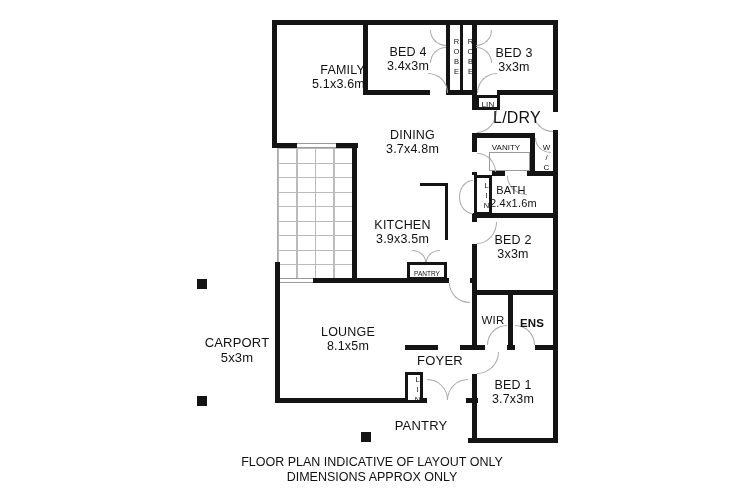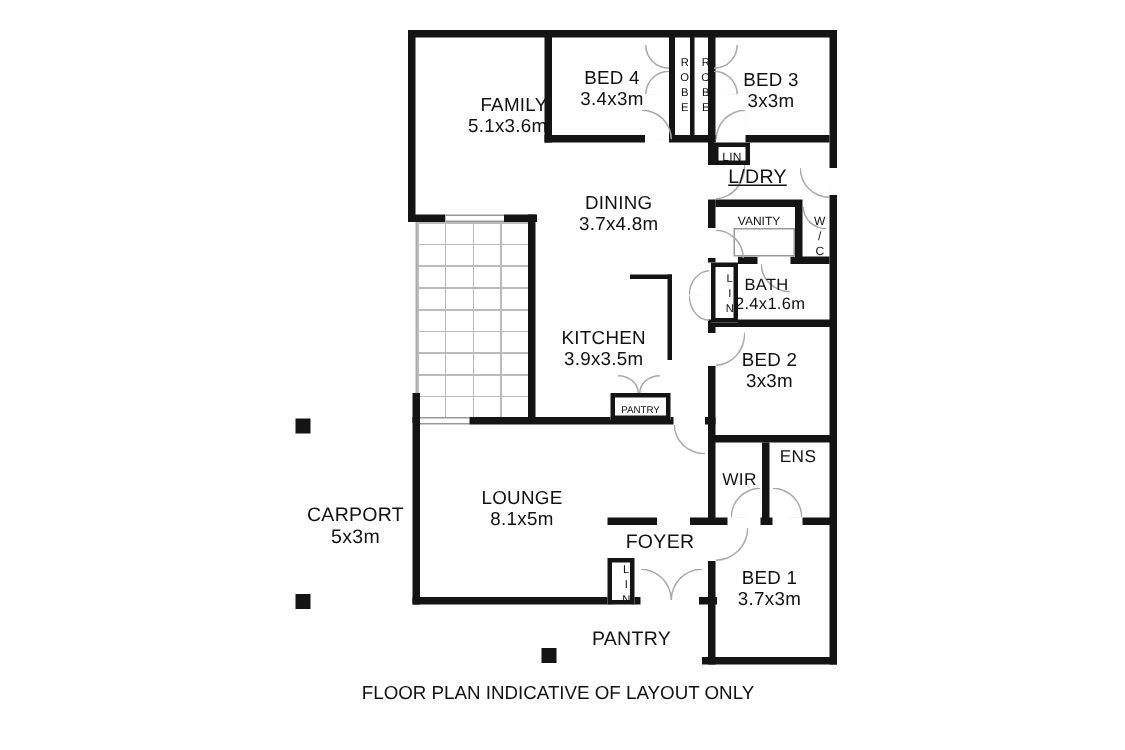--- a/index.html
+++ b/index.html
@@ -133,37 +133,37 @@
     <div>3x3m</div>
   </div>
   <div class="lbl" style="left:370px;top:128px;width:85px;">
     <div>DINING</div>
     <div>3.7x4.8m</div>
   </div>
   <div class="lbl" style="left:360px;top:218px;width:85px;">
     <div>KITCHEN</div>
     <div>3.9x3.5m</div>
   </div>
-  <div class="lbl" style="left:479px;top:111px;width:52px;font-size:13px;text-decoration:underline;">
+  <div class="lbl" style="left:491px;top:111px;width:52px;font-size:16px;">
     <div>L/DRY</div>
   </div>
   <div class="lbl sm" style="left:483px;top:143px;width:46px;">
     <div>VANITY</div>
   </div>
   <div class="vt" style="left:536px;top:141px;width:14px;height:33px;font-size:8px;">W/C</div>
   <div class="lbl" style="left:490px;top:184px;width:42px;font-size:11px;line-height:13px;">
     <div>BATH</div>
     <div>2.4x1.6m</div>
   </div>
   <div class="lbl" style="left:478px;top:233px;width:70px;">
     <div>BED 2</div>
     <div>3x3m</div>
   </div>
   <div class="lbl" style="left:478px;top:313px;width:30px;font-size:11.5px;">WIR</div>
-  <div class="lbl" style="left:514px;top:298px;width:36px;font-size:11.5px;">ENS</div>
+  <div class="lbl" style="left:514px;top:316px;width:36px;font-size:11.5px;font-weight:bold;">ENS</div>
   <div class="lbl" style="left:305px;top:325px;width:86px;">
     <div>LOUNGE</div>
     <div>8.1x5m</div>
   </div>
   <div class="lbl" style="left:196px;top:335px;width:82px;font-size:13px;line-height:15px;">
     <div>CARPORT</div>
     <div>5x3m</div>
   </div>
   <div class="lbl" style="left:410px;top:354px;width:60px;font-size:13px;">FOYER</div>
   <div class="lbl" style="left:478px;top:378px;width:70px;">
@@ -174,15 +174,16 @@
   <div class="lbl" style="left:408px;top:267px;width:38px;font-size:6.5px;letter-spacing:0;">PANTRY</div>
   <div class="lbl" style="left:477px;top:98px;width:22px;font-size:8px;">LIN</div>
 
   <div class="vt" style="left:449px;top:27px;width:11px;height:60px;">ROBE</div>
   <div class="vt" style="left:463px;top:27px;width:11px;height:60px;">ROBE</div>
   <div class="vt" style="left:477px;top:179px;width:13px;height:33px;">LIN</div>
   <div class="vt" style="left:408px;top:375px;width:13px;height:26px;">LIN</div>
 
   <div class="footer">
     <div>FLOOR PLAN INDICATIVE OF LAYOUT ONLY</div>
+    <div>DIMENSIONS APPROX ONLY</div>
   </div>
 
 </div>
 
 </body></html>

